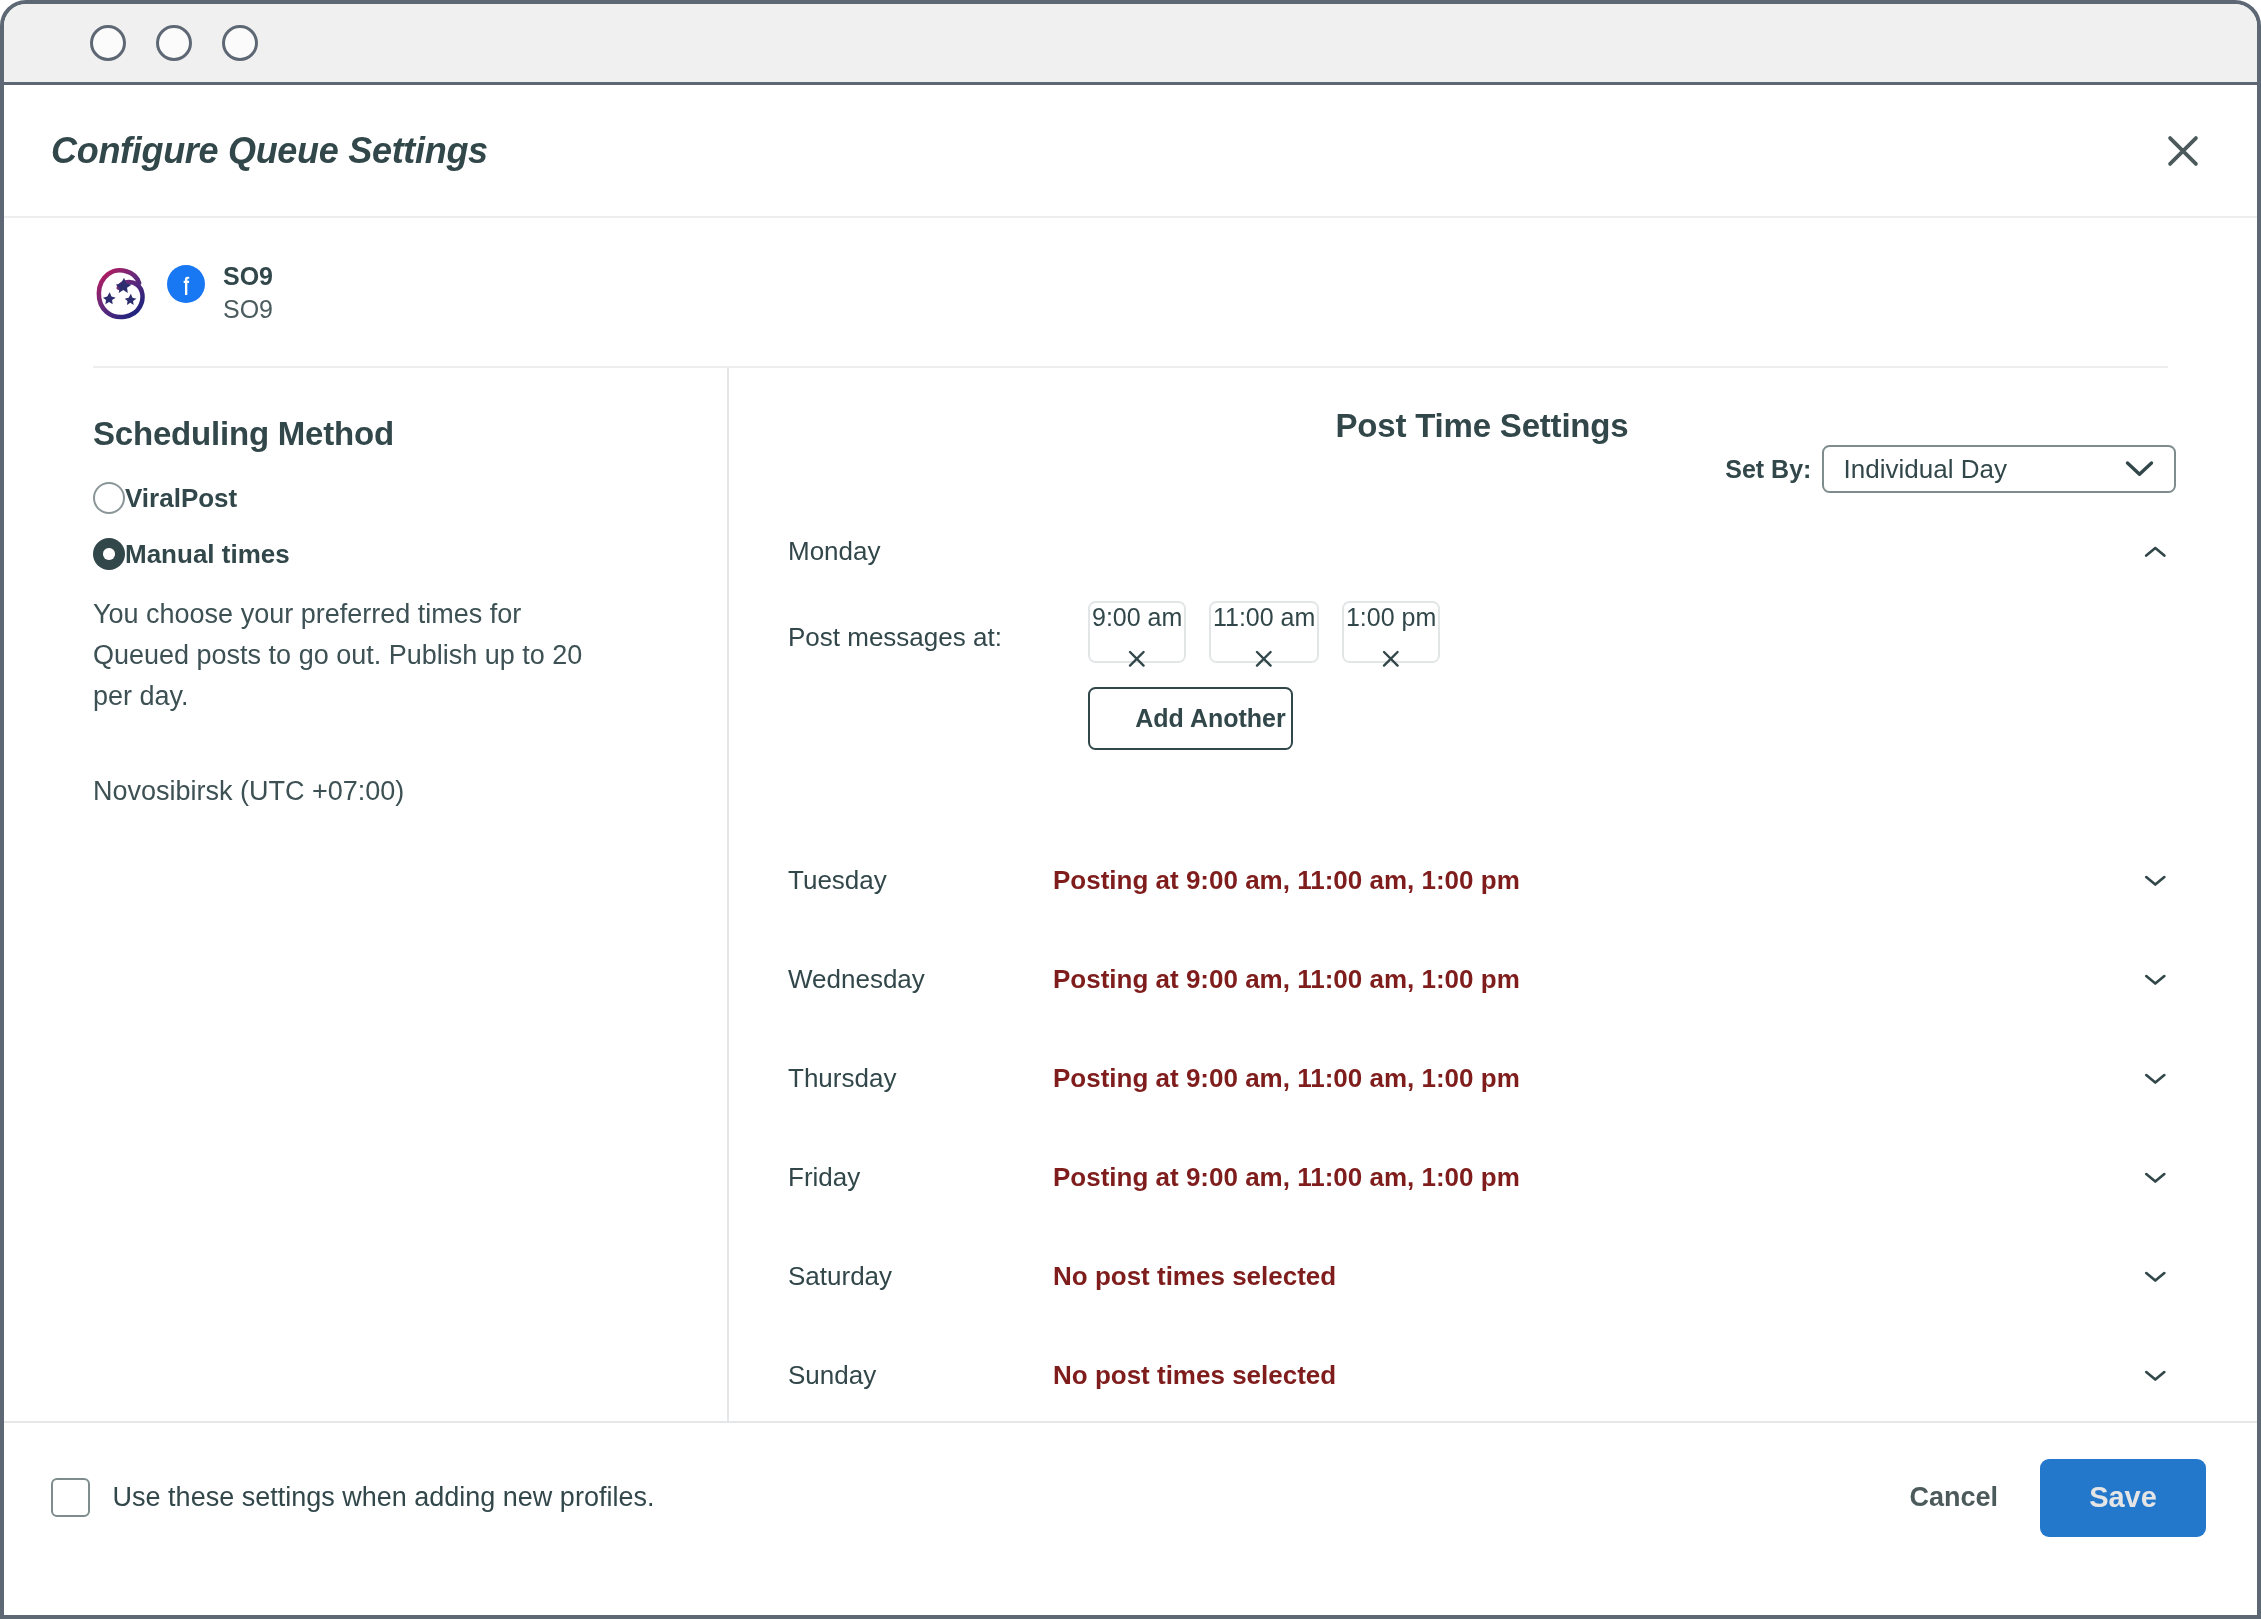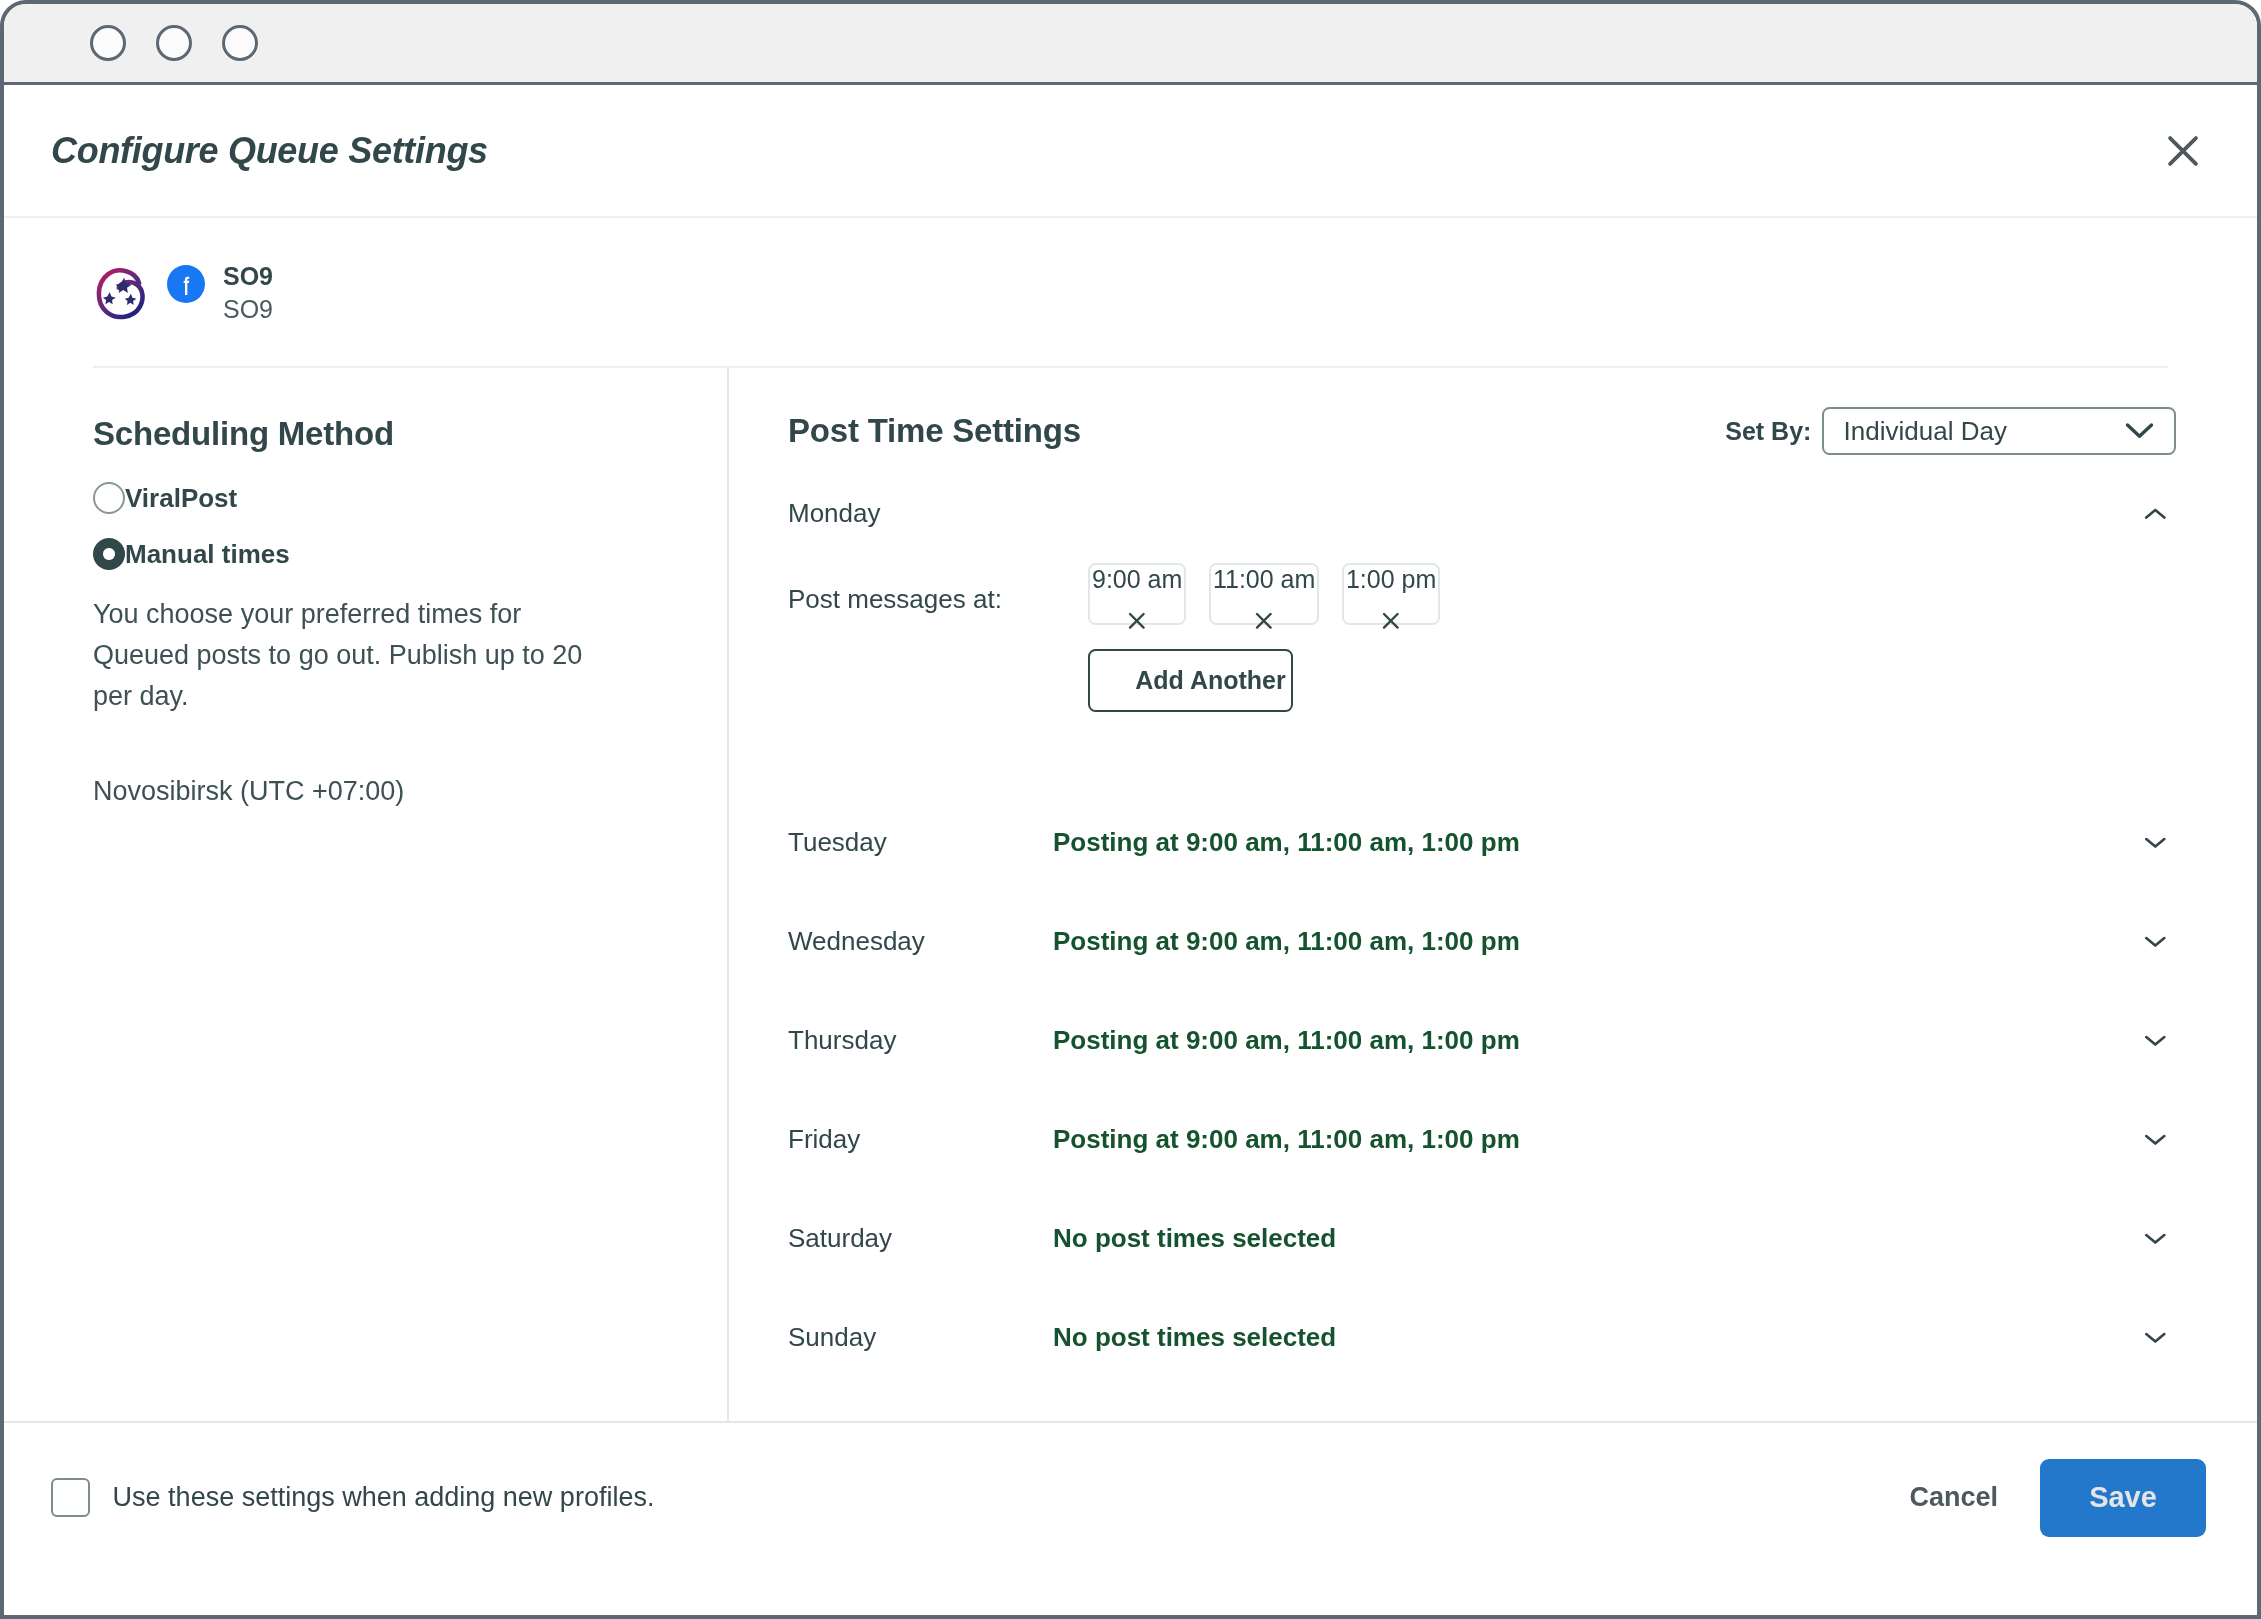--- a/index.html
+++ b/index.html
@@ -215,20 +215,21 @@
   .timezone {
     font-size: 27px;
     color: #3d5154;
     margin-top: 59px;
   }
 
   
   .pts-header {
     display: flex;
     align-items: center;
+    flex-direction: column;
   }
   .pts-title {
     font-size: 33px;
     font-weight: bold;
     color: #32474a;
     letter-spacing: -0.2px;
   }
   .setby-wrap {
     margin-left: auto;
     display: flex;
@@ -337,21 +338,21 @@
   }
   .day-row .dr-name {
     font-size: 26px;
     color: #32474a;
     width: 265px;
     flex: 0 0 265px;
   }
   .day-row .dr-summary {
     font-size: 26px;
     font-weight: bold;
-    color: #14532d;
+    color: #7f1d1d;
     flex: 1 1 auto;
   }
   .day-row .dr-chevron {
     margin-left: auto;
     display: flex;
     align-items: center;
     justify-content: center;
     width: 42px; height: 42px;
   }
 

